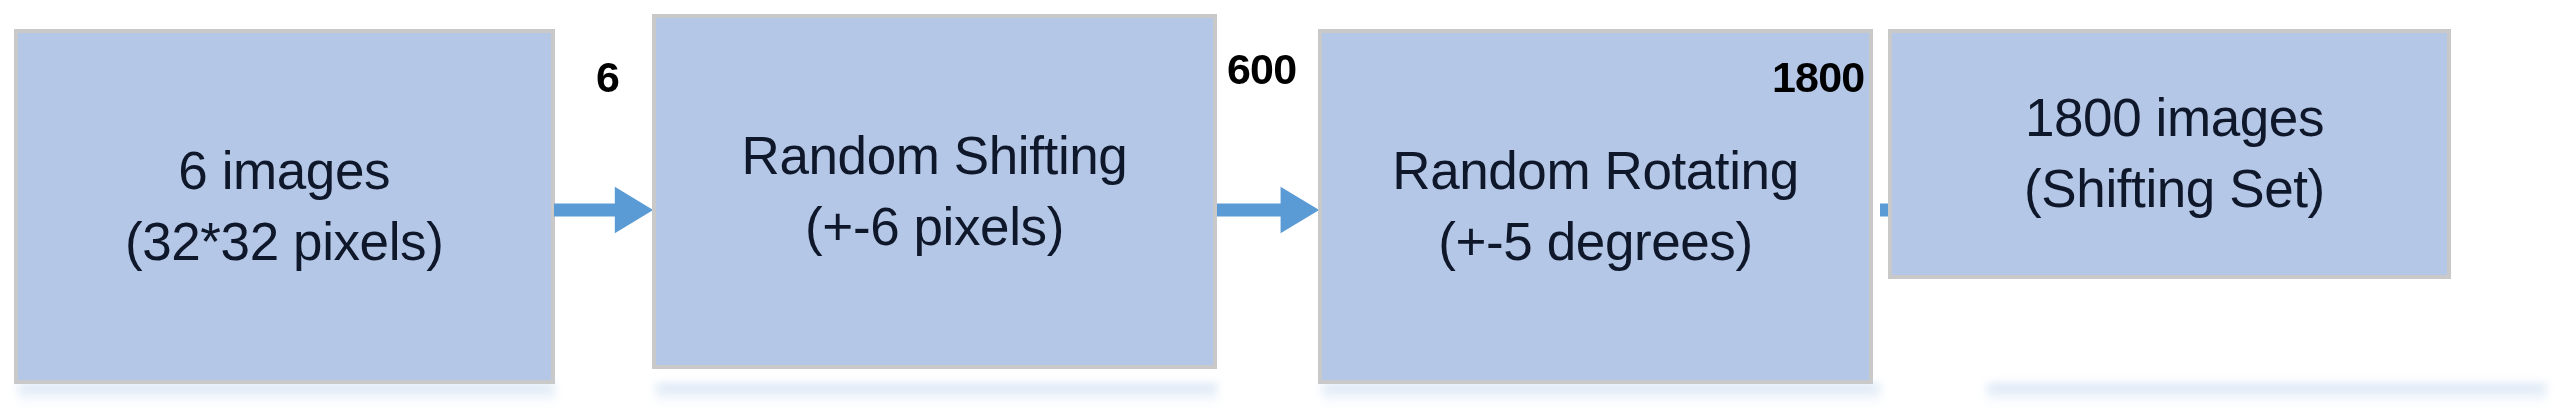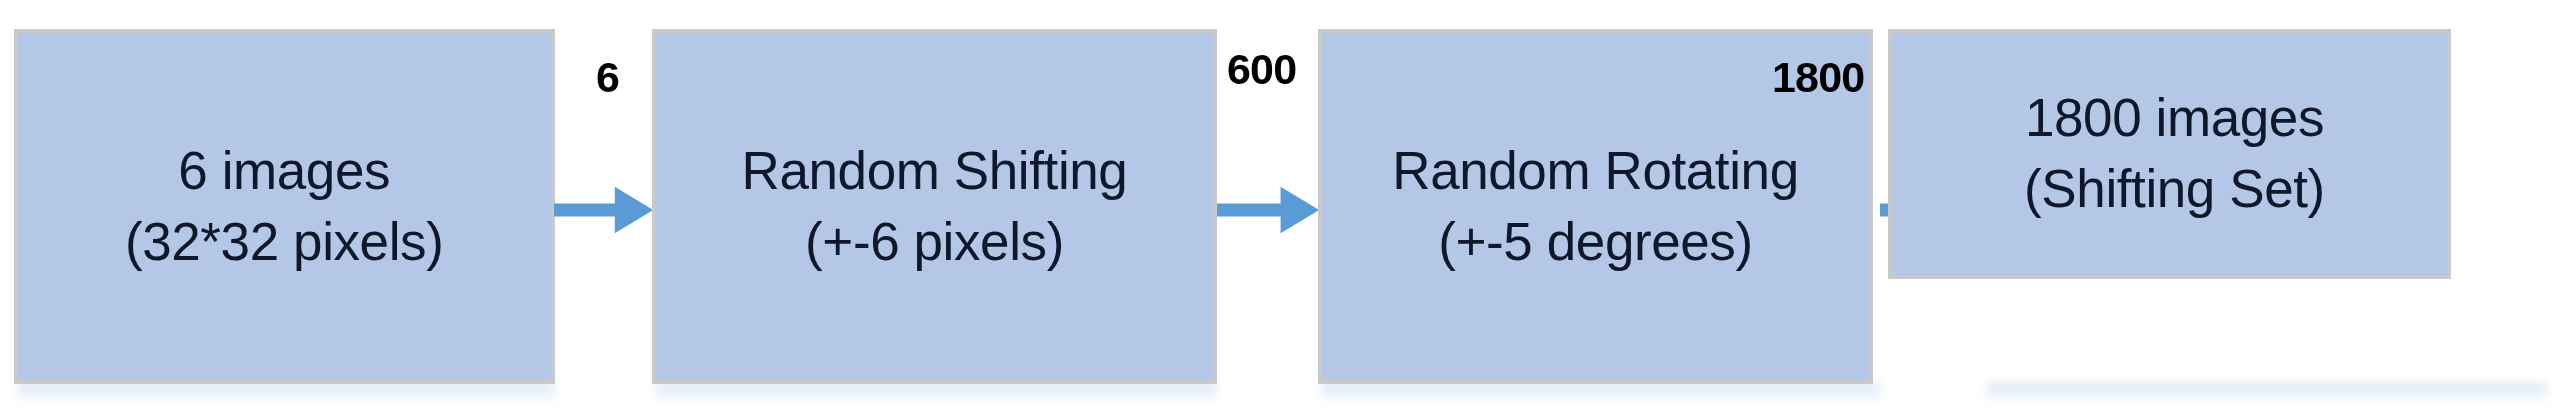--- a/index.html
+++ b/index.html
@@ -92,21 +92,21 @@
     <span class="line">6 images</span>
     <span class="line">(32*32 pixels)</span>
   </div>
 
   <div class="edge-label" style="left:596px; top:56px;">6</div>
 
   <svg class="arrow" style="left:554px; top:185px;" width="100" height="50" viewBox="0 0 125 62">
     <path d="M0,23 L76,23 L76,2 L124,31 L76,60 L76,39 L0,39 Z" fill="#5B9BD5"></path>
   </svg>
 
-  <div class="node" style="left:652px; top:29px; width:565px; height:355px;">
+  <div class="node" style="left:652px; top:14px; width:565px; height:355px;">
     <span class="line">Random Shifting</span>
     <span class="line">(+-6 pixels)</span>
   </div>
 
   <div class="edge-label" style="left:1227px; top:48px;">600</div>
 
   <svg class="arrow" style="left:1217px; top:185px;" width="103" height="50" viewBox="0 0 128 62">
     <path d="M0,23 L79,23 L79,2 L127,31 L79,60 L79,39 L0,39 Z" fill="#5B9BD5"></path>
   </svg>
 

